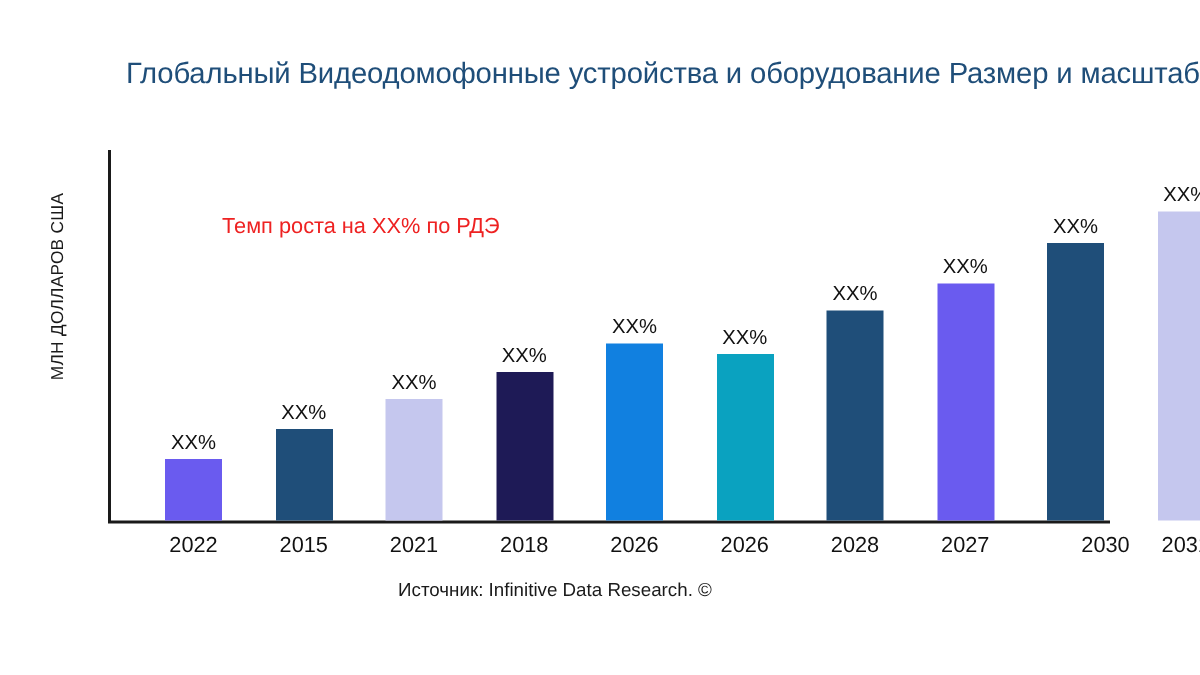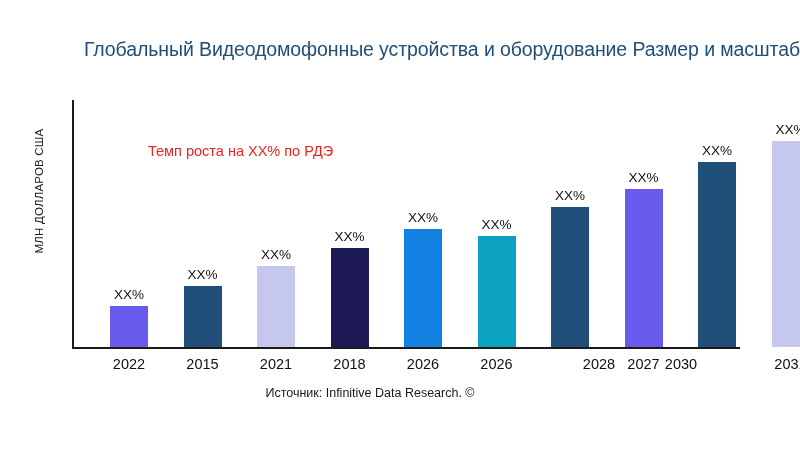--- a/index.html
+++ b/index.html
@@ -191,23 +191,23 @@
           <div class="bar-value" style="bottom: 210px;">XX%</div>
         </div>
       </div>
     <div id="ticks-layer">
         <div class="x-tick-label" style="left: 38px;">2022</div>
         <div class="x-tick-label" style="left: 111.5px;">2015</div>
         <div class="x-tick-label" style="left: 185px;">2021</div>
         <div class="x-tick-label" style="left: 258.5px;">2018</div>
         <div class="x-tick-label" style="left: 332px;">2026</div>
         <div class="x-tick-label" style="left: 405.5px;">2026</div>
-        <div class="x-tick-label" style="left: 508px;">2028</div>
+        <div class="x-tick-label" style="left: 479px;">2028</div>
         <div class="x-tick-label" style="left: 552.5px;">2027</div>
-        <div class="x-tick-label" style="left: 590px;">2030</div>
+        <div class="x-tick-label" style="left: 646px;">2030</div>
         <div class="x-tick-label" style="left: 699.5px;">2031</div>
       </div>
   </div>
 
   <div id="growth-annotation">Темп роста на XX% по РДЭ</div>
 
   <div id="source-note">Источник: Infinitive Data Research. ©</div>
 
 </div>
 

